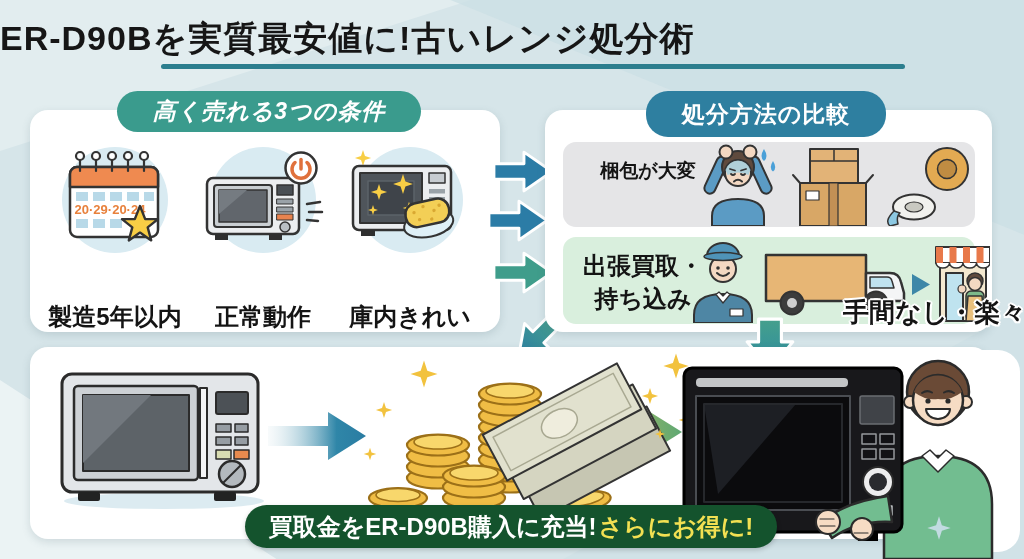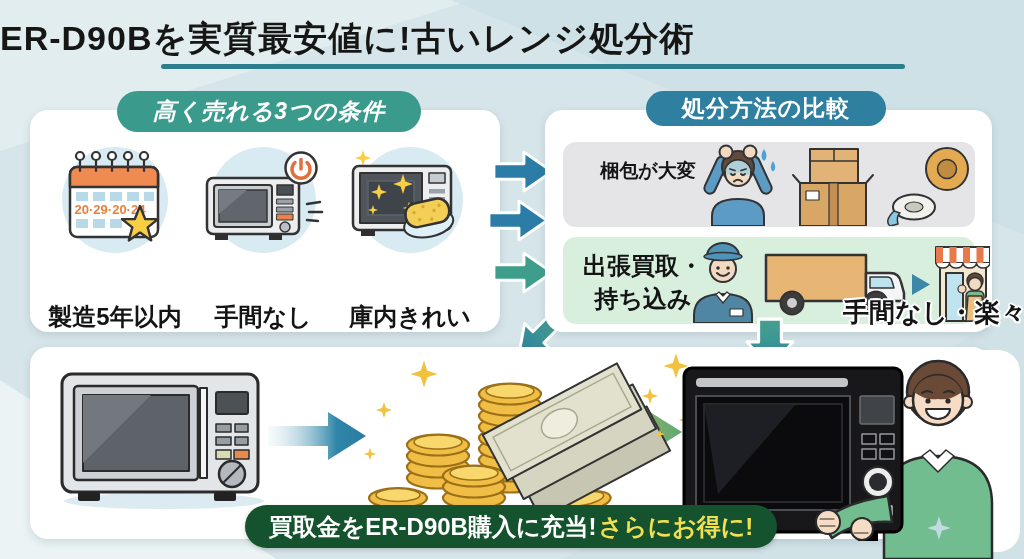--- a/index.html
+++ b/index.html
@@ -106,21 +106,21 @@
           <line x1="98" y1="7.5" x2="98" y2="17" stroke="#e0713c" stroke-width="3.5"></line>
           <path d="M92,10.5 a9,9 0 1 0 12,0" fill="none" stroke="#e0713c" stroke-width="3.5"></path>
           <g stroke="#333" stroke-width="2.5">
             <line x1="104" y1="52" x2="117" y2="50"></line>
               <line x1="106" y1="60" x2="119" y2="60"></line>
               <line x1="104" y1="68" x2="115" y2="69"></line>
           </g>
         </g>
       </svg>
     </div>
-    <div class="cond-label">手間なし</div>
+    <div class="cond-label">正常動作</div>
   </div>
 
   <div class="cond" style="left:335px;top:147px;">
     <div class="circle">
       <svg width="118" height="96" viewBox="0 0 118 96" style="overflow:visible;">
         <g stroke-linejoin="round" stroke-linecap="round">
           <path transform="translate(12,6) scale(0.9)" d="M0,-9 L2.2,-2.2 L9,0 L2.2,2.2 L0,9 L-2.2,2.2 L-9,0 L-2.2,-2.2 Z" fill="#f8ce45"></path>
           <rect x="2" y="14" width="98" height="64" rx="6" fill="#eceef0" stroke="#333" stroke-width="2.5"></rect>
           <rect x="9" y="21" width="62" height="50" fill="#4f555b" stroke="#333" stroke-width="2"></rect>
           <rect x="17" y="29" width="46" height="34" fill="#3f444a" stroke="#5c636a" stroke-width="1.5"></rect>
@@ -167,21 +167,21 @@
     <defs>
         <linearGradient id="gdiag" x1="0" y1="0" x2="1" y2="0">
       <stop offset="0" stop-color="#48a28b"></stop>
           <stop offset="1" stop-color="#2c7fa2"></stop>
         </linearGradient>
       </defs>
     <polygon points="2,15 33,15 33,3 62,23 33,43 33,31 2,31" fill="url(#gdiag)" stroke="#fff" stroke-width="3" stroke-linejoin="round"></polygon>
   </svg>
 
   <div class="panel" style="left:545px;top:110px;width:447px;height:222px;"></div>
-  <div class="pill" style="left:646px;top:91px;width:240px;height:35px;background:#2e7fa0;">
+  <div class="pill" style="left:646px;top:91px;width:240px;height:46px;background:#2e7fa0;">
     <span>処分方法の比較</span>
   </div>
 
   <div class="row row-gray" style="left:563px;top:142px;width:412px;height:85px;"></div>
   <div class="rowtext" style="left:568px;top:158px;width:160px;">
     <div class="rt-sub">梱包が大変</div>
   </div>
   <svg class="abs" style="left:688px;top:143px;" width="290" height="83" viewBox="0 0 290 83">
     <g stroke-linejoin="round" stroke-linecap="round">
       <g>

